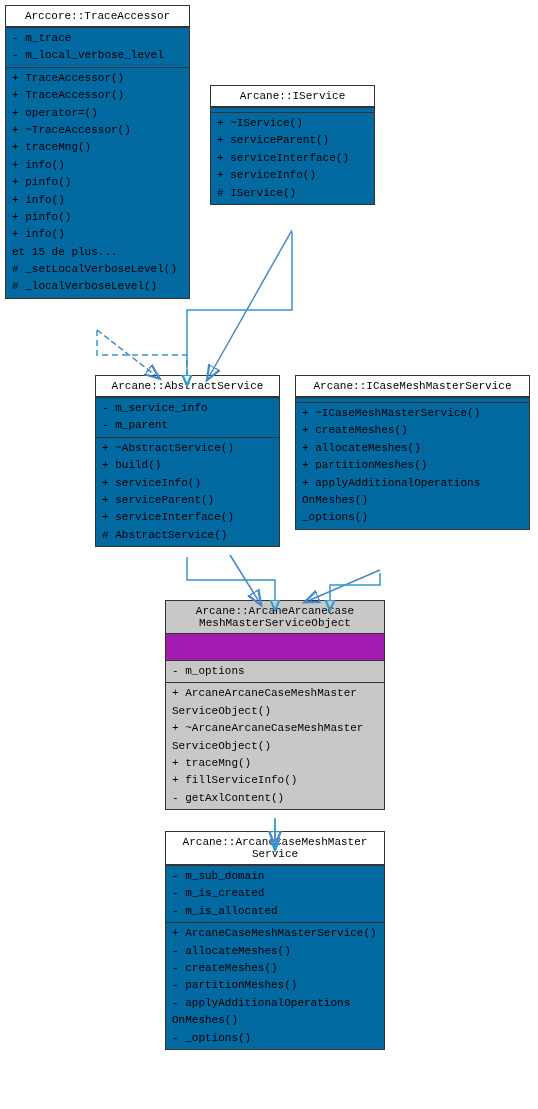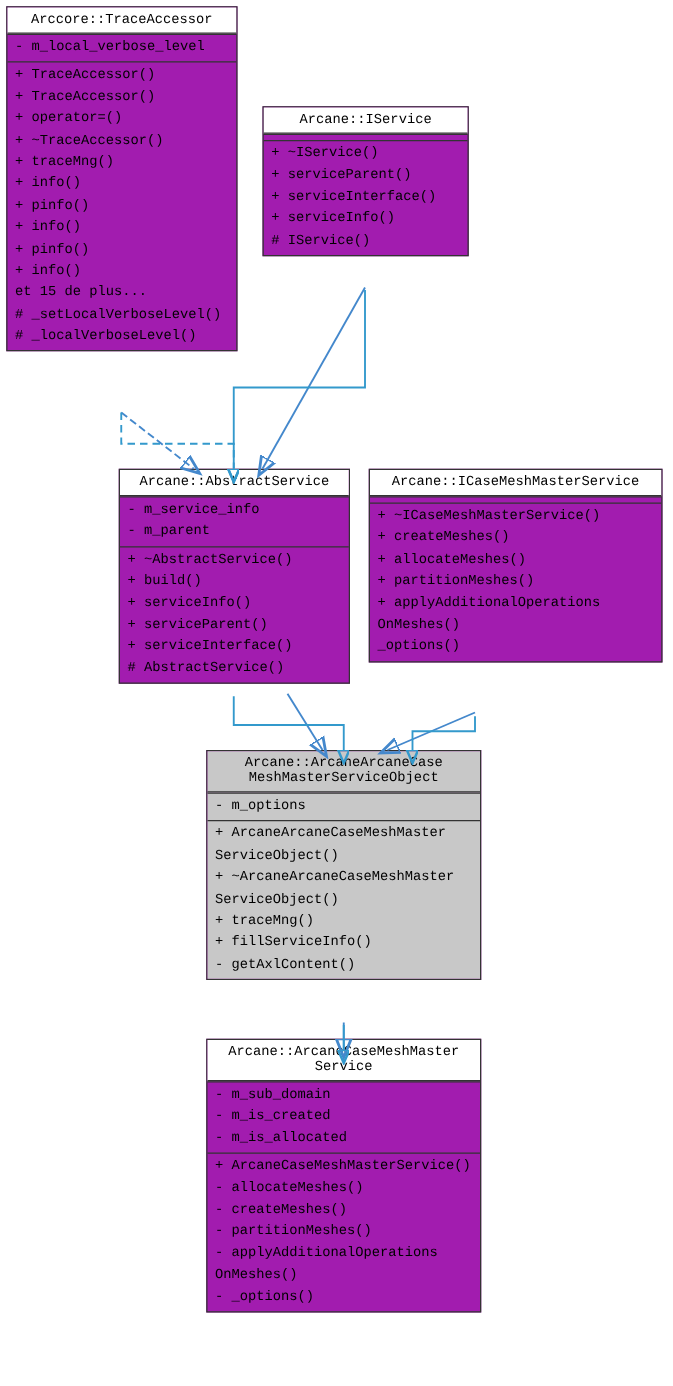--- a/index.html
+++ b/index.html
@@ -15,21 +15,21 @@
 
     .diagram-container {
       position: relative;
       width: 538px;
       min-height: 1109px;
     }
 
     .uml-box {
       position: absolute;
       border: 1px solid #333;
-      background: #a21caf;
+      background: #0369a1;
     }
 
     .uml-box.highlighted {
       background: #a21caf;
     }
 
     .uml-title {
       text-align: center;
       padding: 4px 6px;
       border-bottom: 1px solid #333;
@@ -69,20 +69,21 @@
     }
   </style>
 </head>
 <body>
 
 <div class="diagram-container">
 
   <div class="uml-box" style="left:5px; top:5px; width:185px;">
     <div class="uml-title">Arccore::TraceAccessor</div>
     <div class="uml-section">
+      <div class="uml-item">- m_trace</div>
       <div class="uml-item">- m_local_verbose_level</div>
     </div>
     <div class="uml-section">
       <div class="uml-item">+ TraceAccessor()</div>
       <div class="uml-item">+ TraceAccessor()</div>
       <div class="uml-item">+ operator=()</div>
       <div class="uml-item">+ ~TraceAccessor()</div>
       <div class="uml-item">+ traceMng()</div>
       <div class="uml-item">+ info()</div>
       <div class="uml-item">+ pinfo()</div>
@@ -132,21 +133,21 @@
       <div class="uml-item">+ allocateMeshes()</div>
       <div class="uml-item">+ partitionMeshes()</div>
       <div class="uml-item">+ applyAdditionalOperations</div>
       <div class="uml-item">  OnMeshes()</div>
       <div class="uml-item">  _options()</div>
     </div>
   </div>
 
   <div class="uml-box highlighted" style="left:165px; top:600px; width:220px;">
     <div class="uml-title" style="background:#c8c8c8;">Arcane::ArcaneArcaneCase<br>MeshMasterServiceObject</div>
-    <div class="uml-section" style="background:#c8c8c8;">
+    <div class="uml-section" style="background:#c8c8c8;margin-top:26px;">
       <div class="uml-item">- m_options</div>
     </div>
     <div class="uml-section" style="background:#c8c8c8;">
       <div class="uml-item">+ ArcaneArcaneCaseMeshMaster</div>
       <div class="uml-item">  ServiceObject()</div>
       <div class="uml-item">+ ~ArcaneArcaneCaseMeshMaster</div>
       <div class="uml-item">  ServiceObject()</div>
       <div class="uml-item">+ traceMng()</div>
       <div class="uml-item">+ fillServiceInfo()</div>
       <div class="uml-item">- getAxlContent()</div>

